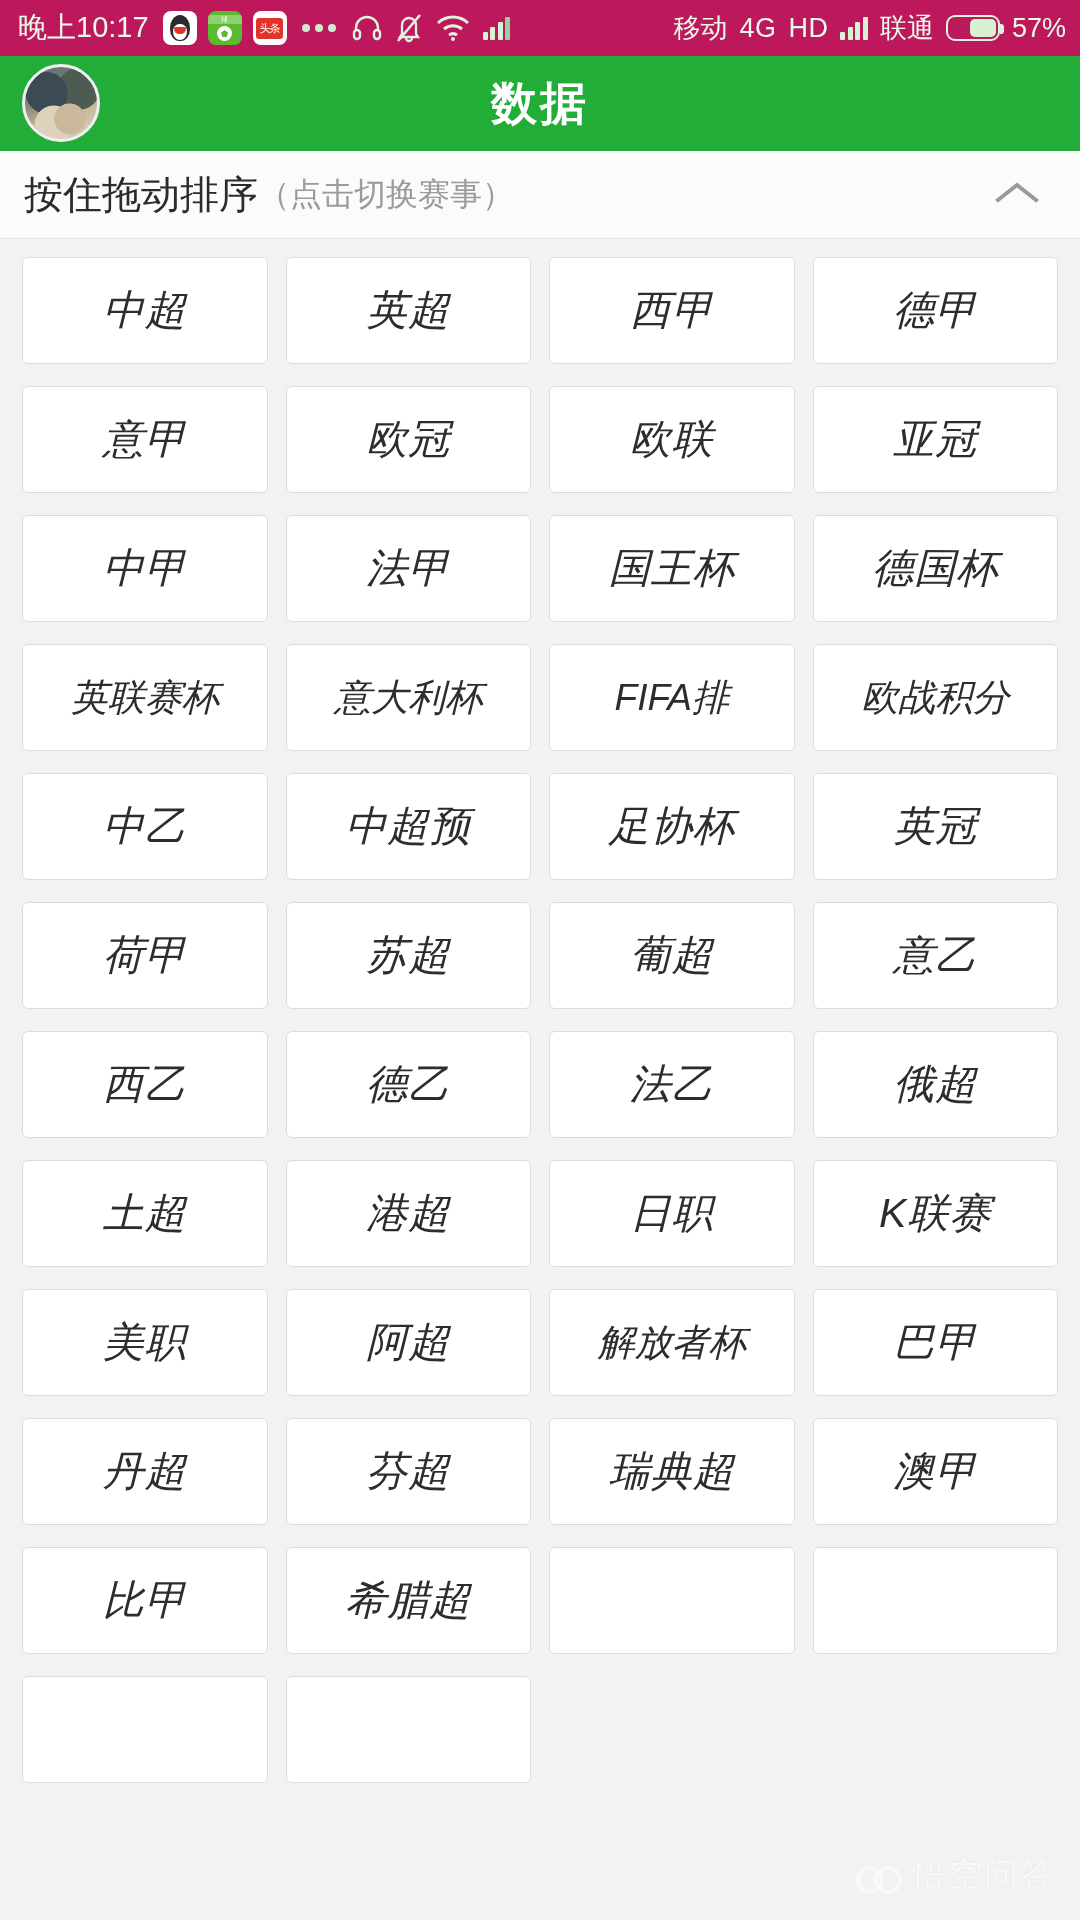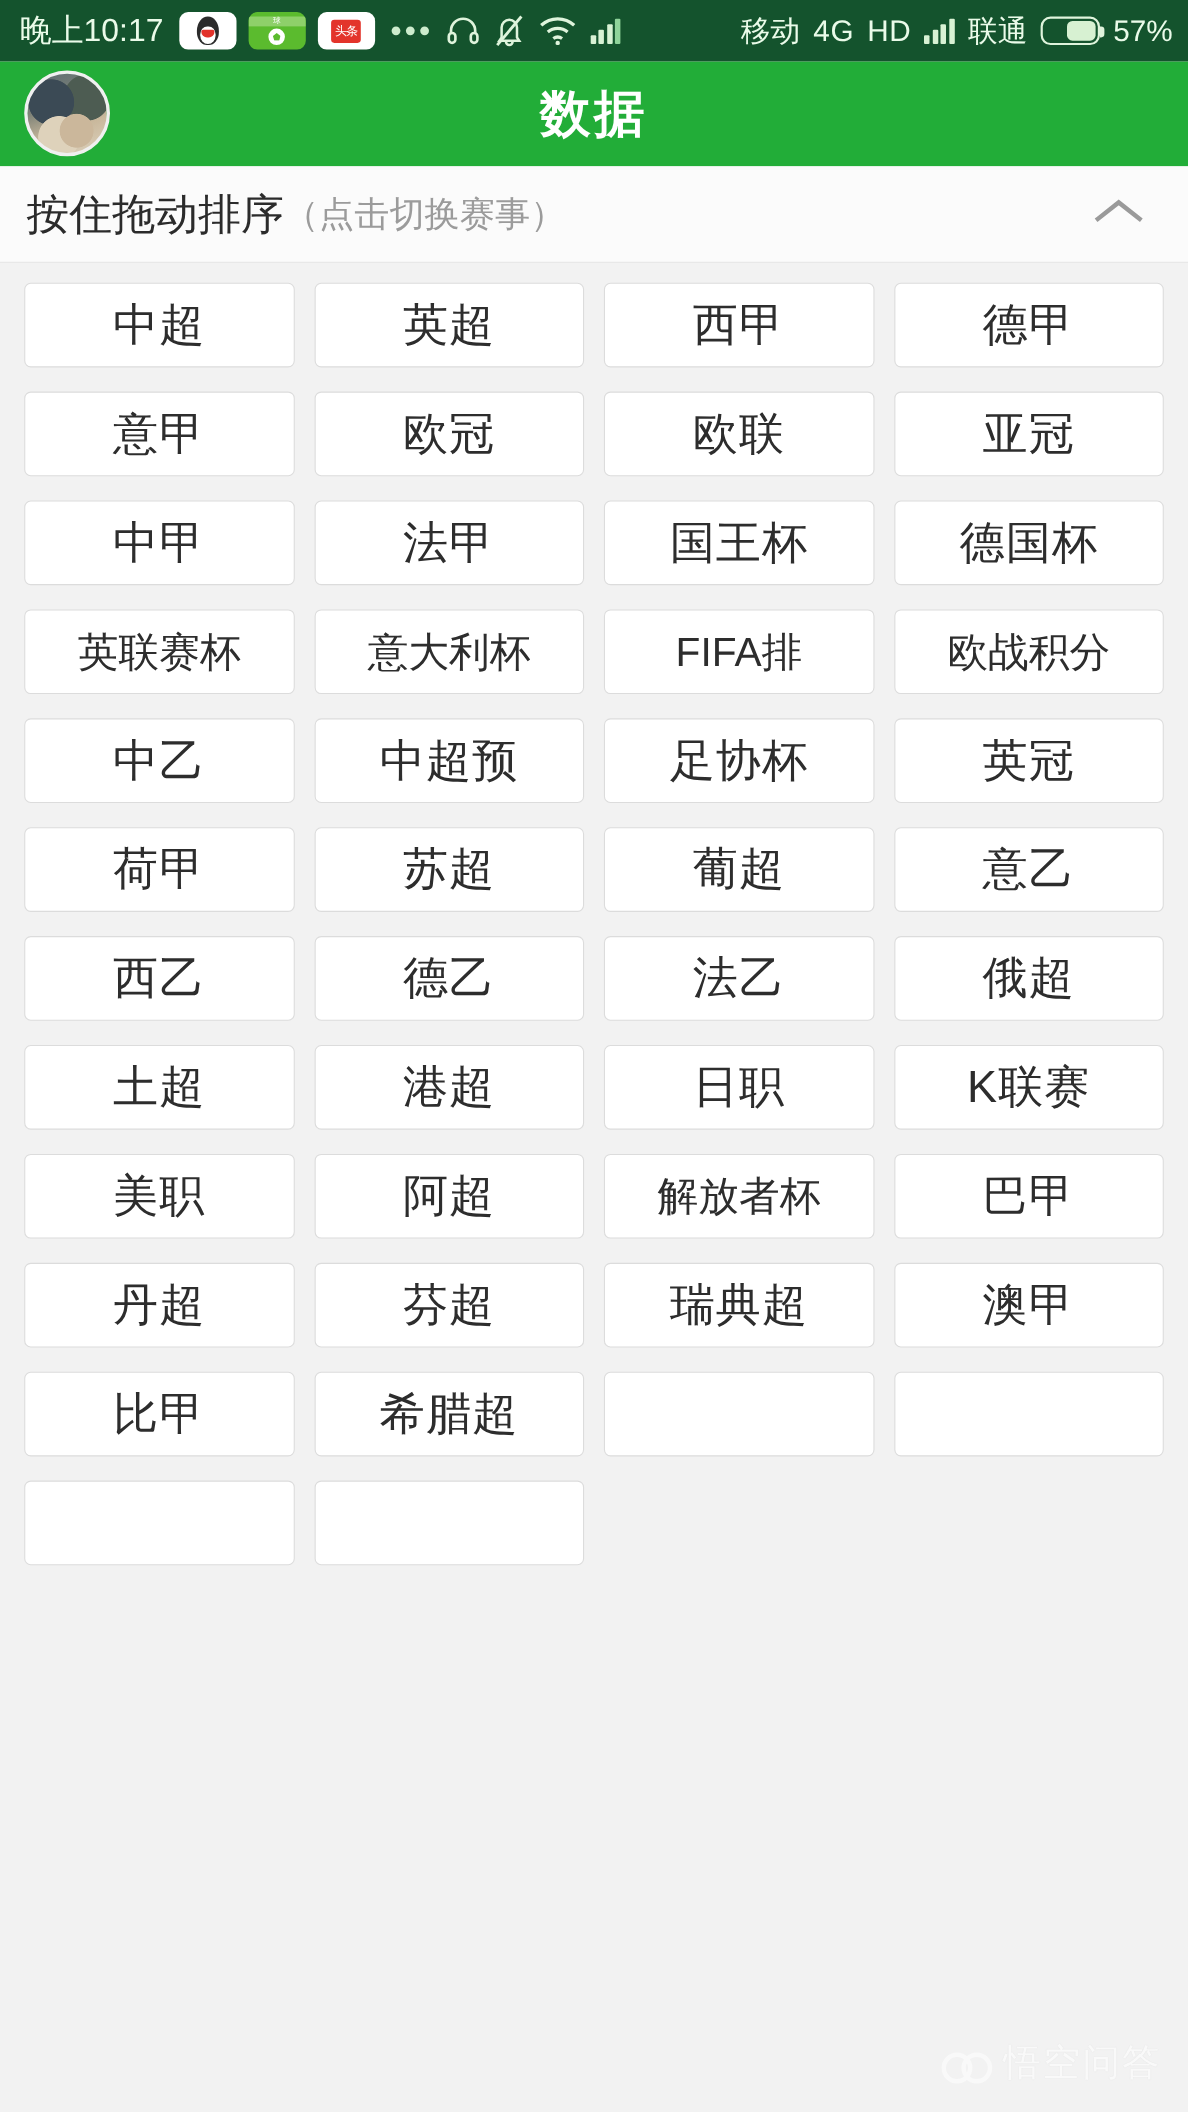--- a/index.html
+++ b/index.html
@@ -6,26 +6,26 @@
   html, body {
     width:1080px; height:1920px;
     background:#f2f2f2;
     font-family:"Liberation Sans","DejaVu Sans",sans-serif;
     overflow:hidden;
   }
   #app { position:relative; width:1080px; height:1920px; background:#f2f2f2; }
 
   
   .statusbar{
-    height:56px; background:#14532d; display:flex; align-items:center;
+    height:56px; background:#be185d; display:flex; align-items:center;
     padding:0 14px 0 18px; color:#ffffff; gap:0;justify-content:space-between;
   }
   .sb-time{ font-size:29px; letter-spacing:0px; color:#eafbe9; white-space:nowrap; }
   .sb-icons{ display:flex; align-items:center; gap:11px; margin-left:14px; }
-  .appicon{ width:52px; height:34px; border-radius:8px; display:flex; align-items:center;
+  .appicon{ width:34px; height:34px; border-radius:8px; display:flex; align-items:center;
             justify-content:center; overflow:hidden; position:relative; }
   .ic-qq{ background:#ffffff; }
   .ic-qq .peng{ width:20px; height:26px; background:#2b2b2b; border-radius:50% 50% 46% 46%;
        position:relative; }
   .ic-qq .peng:before{ content:""; position:absolute; left:3px; top:9px; width:14px; height:16px;
        background:#ffffff; border-radius:46% 46% 50% 50%; }
   .ic-qq .peng:after{ content:""; position:absolute; left:4px; top:12px; width:12px; height:7px;
        background:#e2322a; border-radius:2px 2px 6px 6px; }
   .ic-ball{ background:#5bbb2e; }
   .ic-ball .bwrap{ width:100%; height:100%; display:flex; flex-direction:column; align-items:center;
@@ -78,23 +78,23 @@
   .sortbar{ height:88px; background:#fbfbfb; border-bottom:1px solid #e6e6e6;
      display:flex; align-items:center; padding:0 30px 0 24px; }
   .sort-main{ font-size:39px; color:#2b2b2b; }
   .sort-sub{ font-size:32px; color:#9b9b9b; }
   .chev{ margin-left:auto; margin-right:10px; }
 
   
   .gridwrap{ padding:18px 22px 0 22px; }
   .grid{ display:grid; grid-template-columns:repeat(4,1fr); gap:22px 18px; }
   .cell{
-    height:77px; background:#ffffff; border:1px solid #dcdcdc; border-radius:6px;
+    height:107px; background:#ffffff; border:1px solid #dcdcdc; border-radius:6px;
     display:flex; align-items:center; justify-content:center;
-    font-size:41px; color:#2d2d2d; letter-spacing:1px; white-space:nowrap;
+    font-size:41px; color:#2d2d2d; letter-spacing:1px; white-space:nowrap;font-style:italic;
   }
   .cell.compact{ font-size:37px; letter-spacing:0; }
   .cell.empty{ color:transparent; }
 
   
   .watermark{
     position:absolute; right:24px; bottom:22px; display:flex; align-items:center; gap:10px;
     opacity:.55; pointer-events:none;
   }
   .wm-logo{ width:46px; height:30px; position:relative; }

